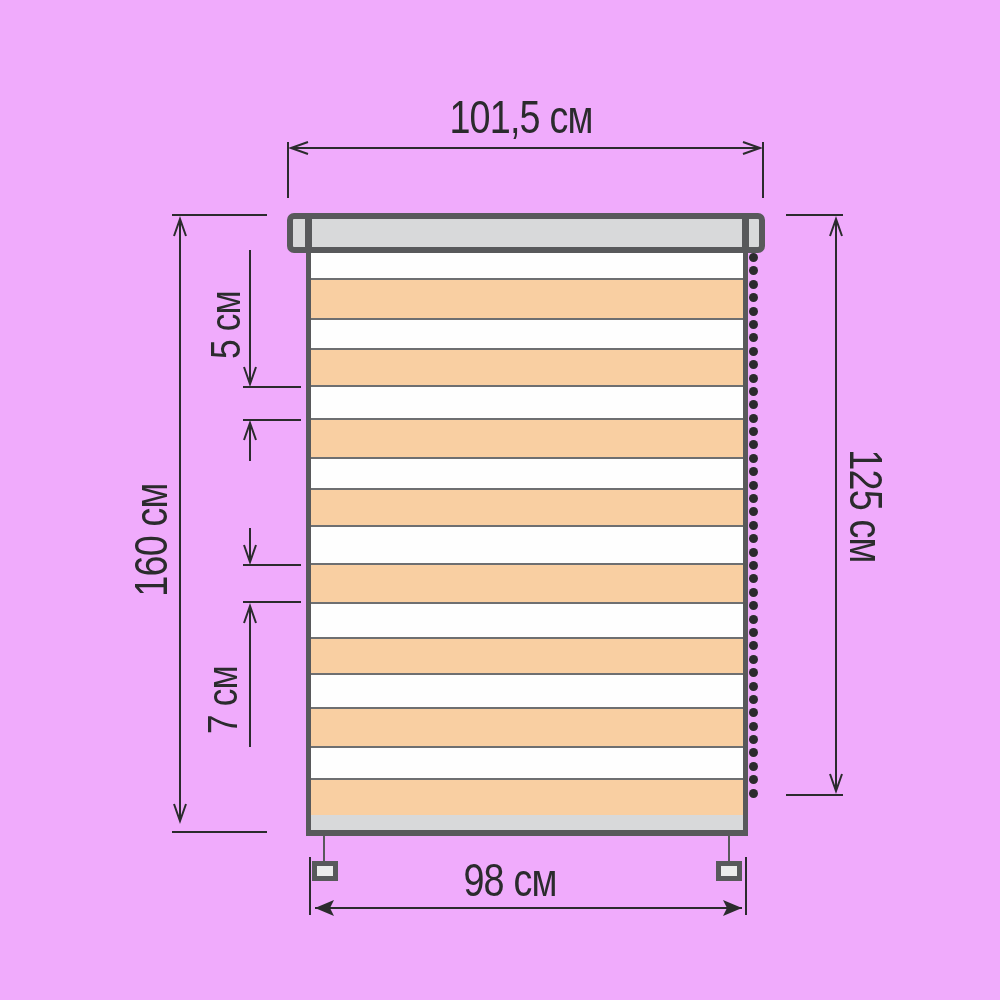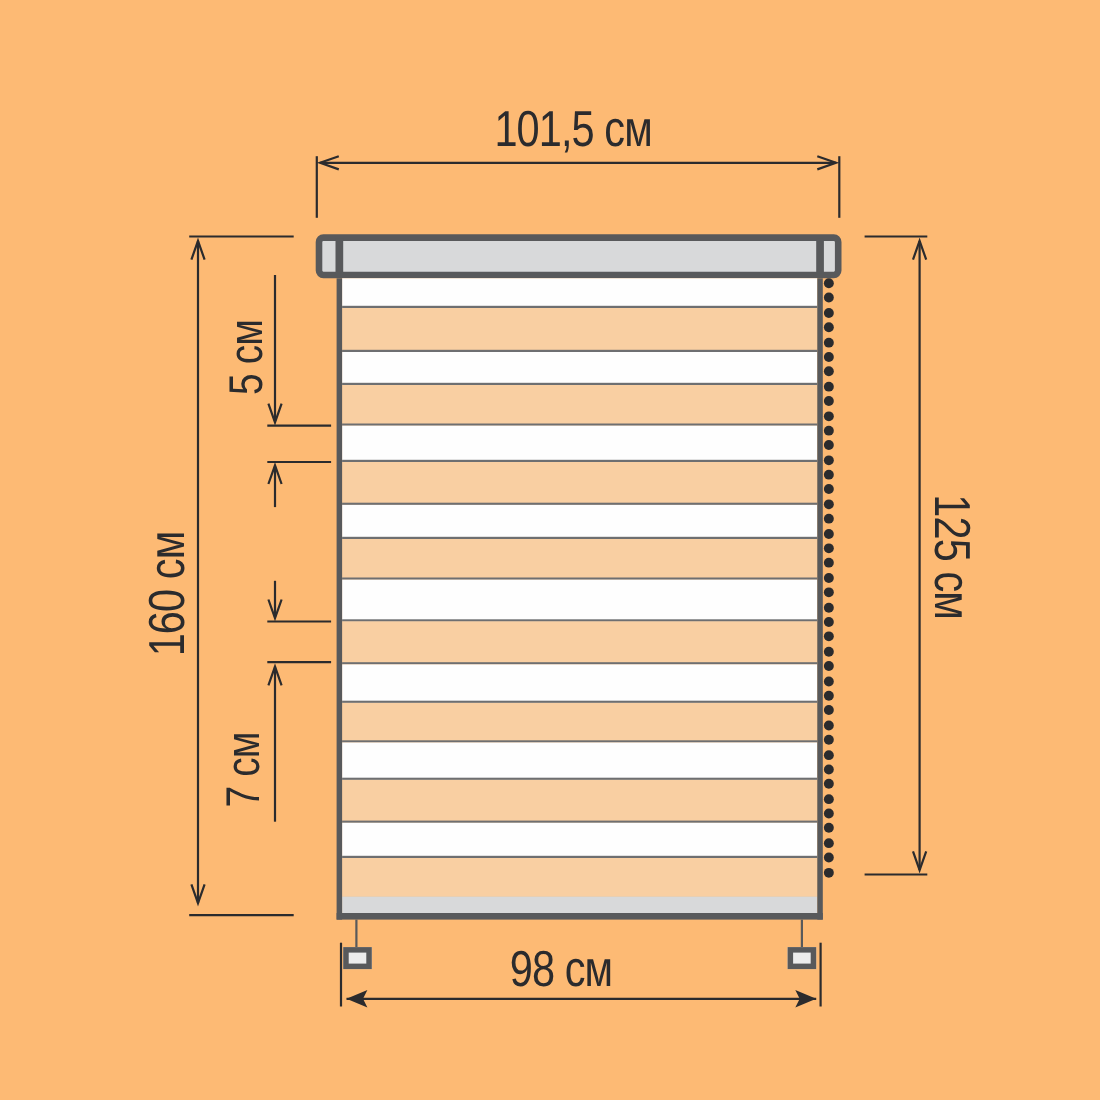--- a/index.html
+++ b/index.html
@@ -1,17 +1,17 @@
 <!DOCTYPE html>
 <html><head>
 <meta charset="utf-8">
 <style>
   html,body{margin:0;padding:0;background:#ffffff;}
   #stage{
-    position:relative;width:1000px;height:1000px;background:#fdba74;
+    position:relative;width:1000px;height:1000px;background:#f0abfc;
     font-family:"Liberation Sans","DejaVu Sans",sans-serif;color:#2b2b2d;overflow:hidden;
   }
   
   .cassette{
     position:absolute;left:287px;top:213px;width:478px;height:40px;
     background:#d8d9da;border:6px solid #58595b;border-radius:7px;box-sizing:border-box;
   }
   .cassette .divider{position:absolute;top:-2px;bottom:-2px;width:7px;background:#58595b;}
   .divider.left{left:12px;}
   .divider.right{left:449px;}

